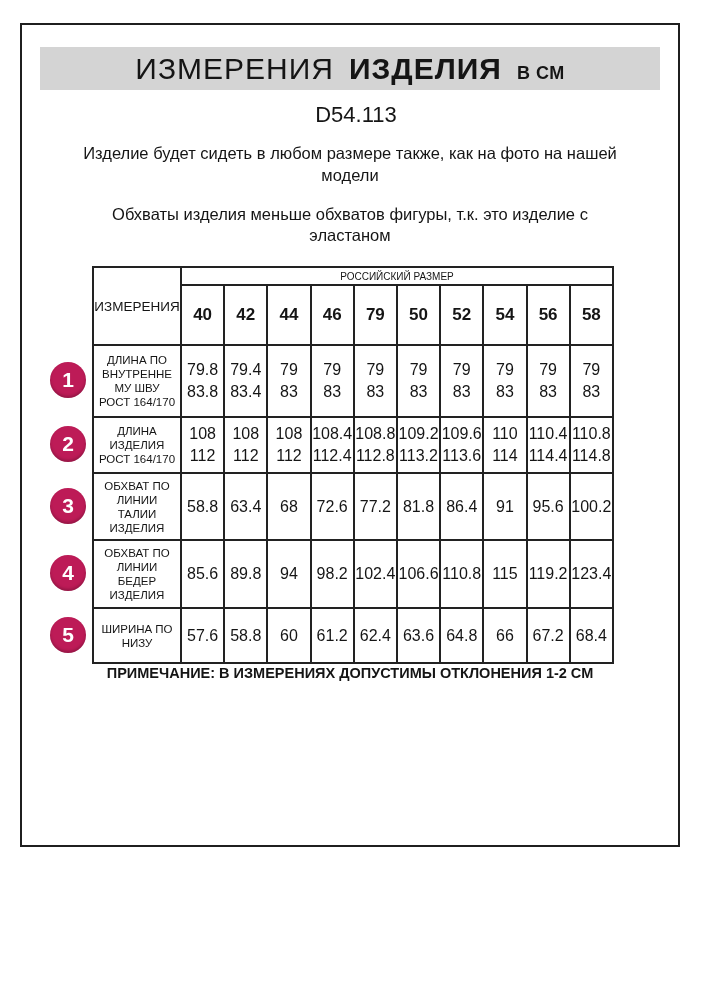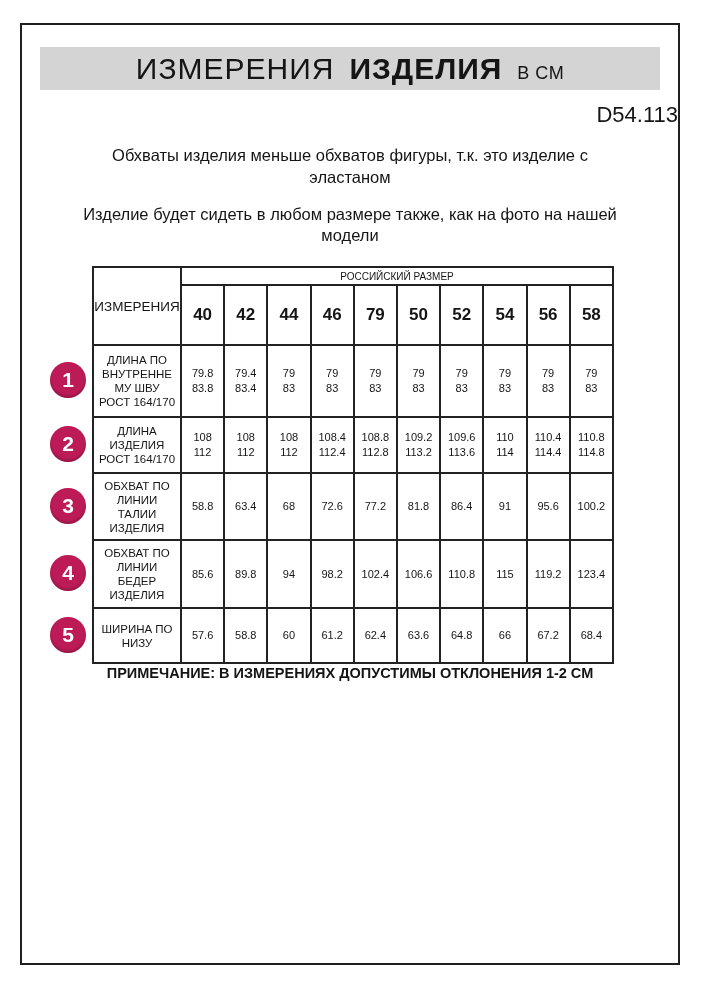--- a/index.html
+++ b/index.html
@@ -7,37 +7,37 @@
   body {
     background: #ffffff;
     font-family: "Liberation Sans", sans-serif;
     color: #151515;
     position: relative;
     overflow: hidden;
   }
   .frame {
     position: absolute;
     left: 20px; top: 23px;
-    width: 660px; height: 942px;
+    width: 660px; height: 824px;
     border: 2px solid #1f1f1f;
     background: #fff;
   }
   .title-bar {
     margin: 22px 18px 0;
     height: 43px;
     background: #d4d4d4;
     display: flex;
     align-items: center;
     justify-content: center;
     gap: 15px;
   }
   .t-reg  { font-size: 30px; letter-spacing: 1px; }
   .t-bold { font-size: 30px; font-weight: bold; letter-spacing: 1px; }
-  .t-small{ font-size: 18px; margin-top: 9px; letter-spacing: .5px; }
-  .code { text-align: right; margin-top: 12px; font-size: 22px; padding-left: 12px; }
+  .t-small{ font-size: 18px; margin-top: 9px; letter-spacing: .5px; font-weight: bold; }
+  .code { text-align: center; margin-top: 12px; font-size: 22px; padding-left: 12px; }
   .para {
     margin: 15px auto 0;
     text-align: center;
     font-size: 16.5px;
     line-height: 1.32;
   }
   .p1 { max-width: 545px; }
   .p2 { margin-top: 17px; max-width: 480px; }
   .table-wrap {
     position: relative;
@@ -61,21 +61,21 @@
   th.corner { font-size: 13.5px; }
   tr.sizes-row { height: 60px; }
   .size-cell { font-size: 17px; font-weight: bold; }
   .row-label {
     font-size: 11.5px;
     line-height: 1.22;
     white-space: pre-line;
     padding: 2px 1px;
   }
   td.val {
-    font-size: 11px;
+    font-size: 16px;
     line-height: 1.35;
     white-space: pre-line;
     margin-left: 36px;
   }
   .badge {
     position: absolute;
     left: -42px;
     width: 36px; height: 36px;
     border-radius: 50%;
     background: #bd1b57;
@@ -100,22 +100,22 @@
 <div class="frame" style="border-color: rgb(31, 31, 31);">
 
   <div class="title-bar" style="background: rgb(212, 212, 212);">
     <span class="t-reg">ИЗМЕРЕНИЯ</span>
     <span class="t-bold">ИЗДЕЛИЯ</span>
     <span class="t-small">В СМ</span>
   </div>
 
   <div class="code">D54.113</div>
 
+  <p class="para p1">Изделие будет сидеть в любом размере также, как на фото на нашей модели</p>
   <p class="para p2">Обхваты изделия меньше обхватов фигуры, т.к. это изделие с эластаном</p>
-  <p class="para p1">Изделие будет сидеть в любом размере также, как на фото на нашей модели</p>
 
   <div class="table-wrap">
     <table>
       <colgroup>
         <col class="c-label">
         <col span="10">
       </colgroup>
       <thead>
         <tr class="group-row">
           <th class="corner" rowspan="2">ИЗМЕРЕНИЯ</th>

